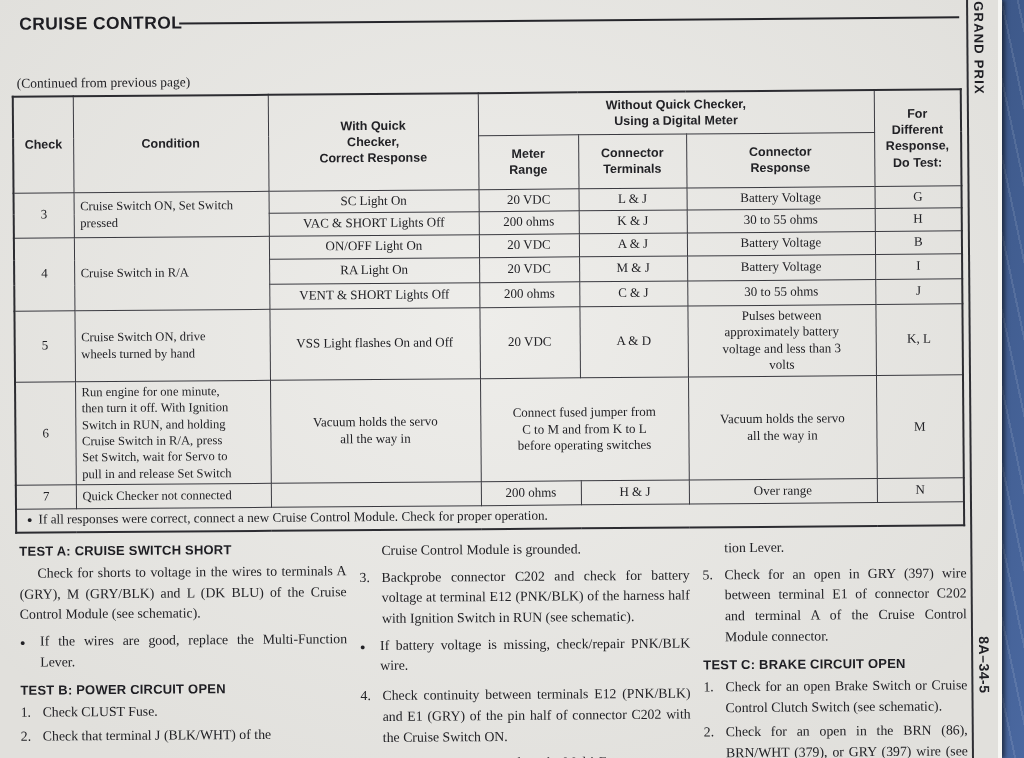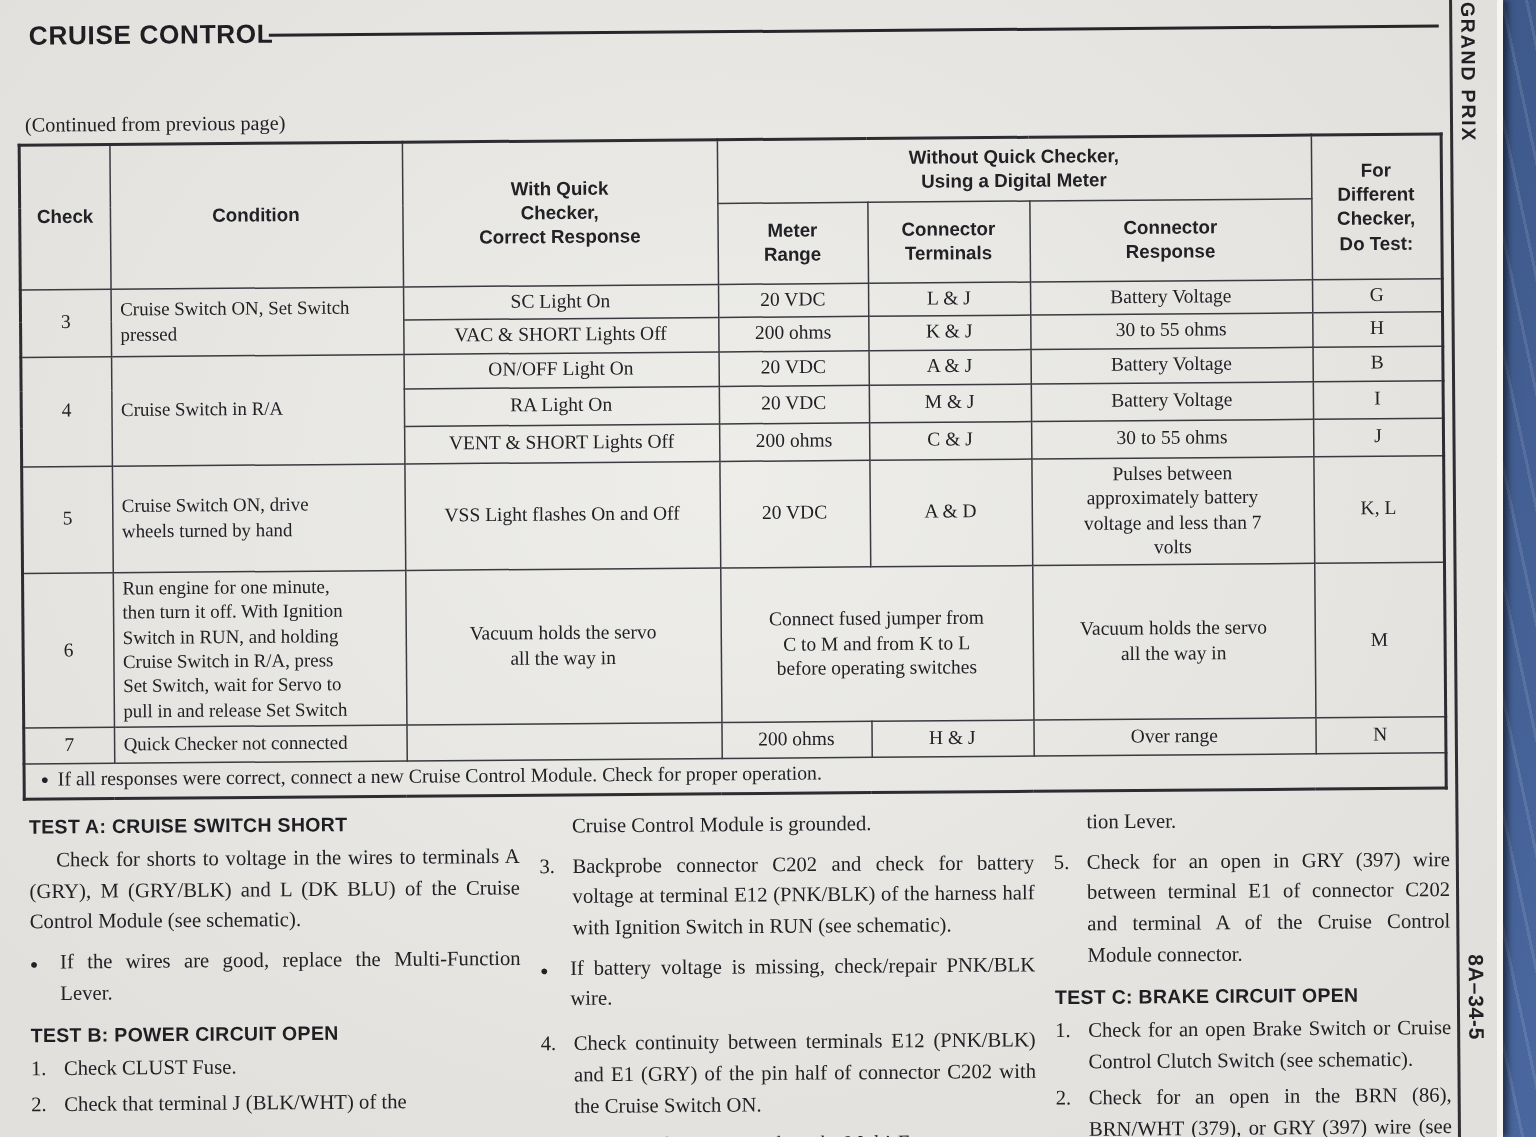--- a/index.html
+++ b/index.html
@@ -91,21 +91,21 @@
           <tr style="height:42px">
         <th rowspan="2">Check</th>
         <th rowspan="2">Condition</th>
         <th rowspan="2">With Quick
 Checker,
 Correct Response</th>
         <th colspan="3">Without Quick Checker,
 Using a Digital Meter</th>
         <th rowspan="2">For
 Different
-Checker,
+Response,
 Do Test:</th>
       </tr>
       <tr style="height:54px">
         <th>Meter
 Range</th>
         <th>Connector
 Terminals</th>
         <th>Connector
 Response</th>
       </tr>
@@ -151,21 +151,21 @@
       </tr>
       <tr style="height:70px">
         <td>5</td>
         <td class="cond">Cruise Switch ON, drive
 wheels turned by hand</td>
         <td>VSS Light flashes On and Off</td>
         <td>20 VDC</td>
         <td>A &amp; D</td>
         <td>Pulses between
 approximately battery
-voltage and less than 7
+voltage and less than 3
 volts</td>
         <td>K, L</td>
       </tr>
       <tr style="height:96px">
         <td>6</td>
         <td class="cond">Run engine for one minute,
 then turn it off. With Ignition
 Switch in RUN, and holding
 Cruise Switch in R/A, press
 Set Switch, wait for Servo to

